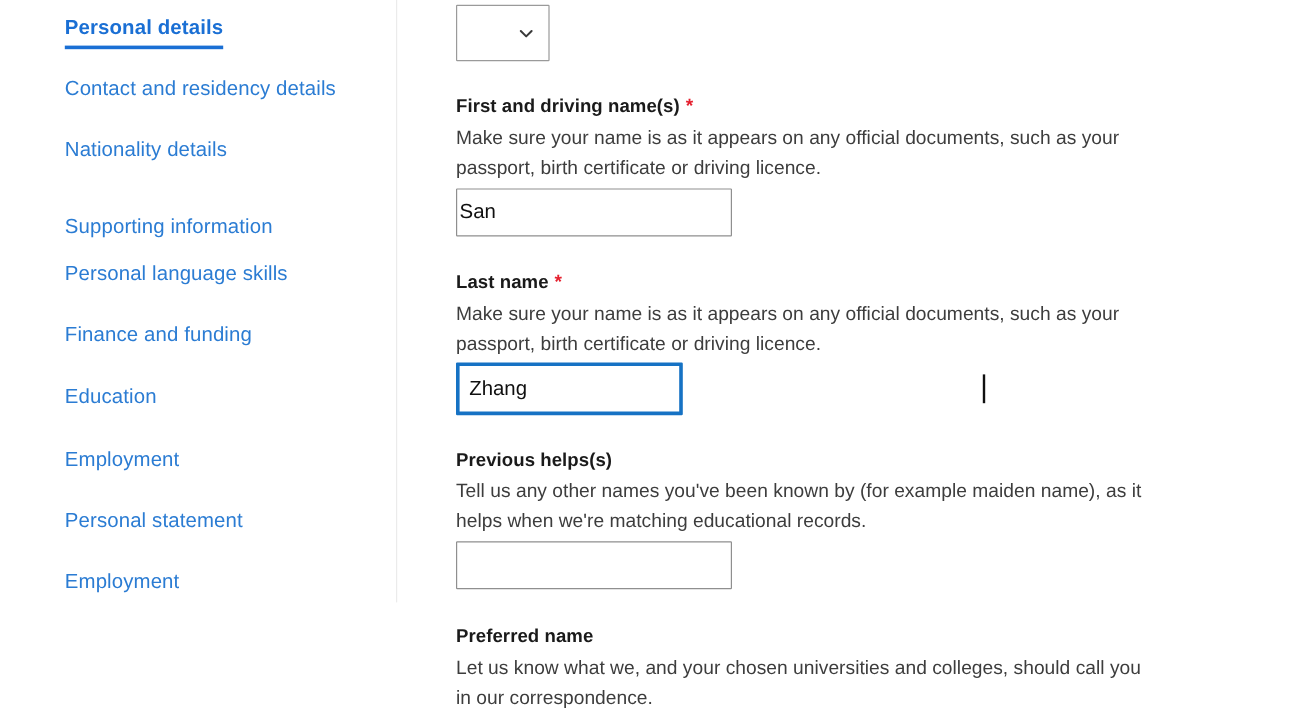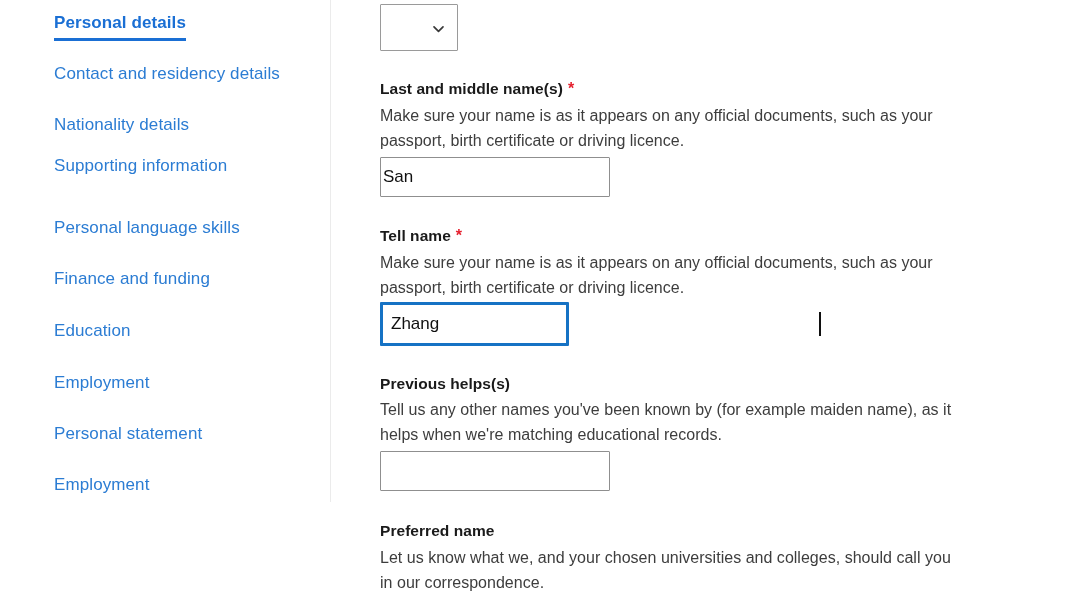--- a/index.html
+++ b/index.html
@@ -149,21 +149,21 @@
 </head>
 <body>
 
 <div class="page">
 
   <nav class="sidebar">
     <div class="nav-list">
       <a class="nav-item active" style="top:12px;">Personal details</a>
       <a class="nav-item" style="top:63px;">Contact and residency details</a>
       <a class="nav-item" style="top:114px;">Nationality details</a>
-      <a class="nav-item" style="top:155px;">Supporting information</a>
+      <a class="nav-item" style="top:178px;">Supporting information</a>
       <a class="nav-item" style="top:217px;">Personal language skills</a>
       <a class="nav-item" style="top:268px;">Finance and funding</a>
       <a class="nav-item" style="top:320px;">Education</a>
       <a class="nav-item" style="top:372px;">Employment</a>
       <a class="nav-item" style="top:423px;">Personal statement</a>
       <a class="nav-item" style="top:474px;">Employment</a>
     </div>
   </nav>
   <div class="side-divider"></div>
 
@@ -171,27 +171,27 @@
 
     <div class="select-box">
       <span class="select-chevron">
         <svg width="13" height="13" viewBox="0 0 13 13">
           <path d="M2 4.3 L6.5 8.8 L11 4.3" fill="none" stroke="#3a3a3a" stroke-width="1.7" stroke-linecap="round" stroke-linejoin="round"></path>
         </svg>
       </span>
     </div>
 
     <div class="field-label" style="top:79px;">
-      <span>Last and middle name(s)</span><span class="req-star">*</span>
+      <span>First and driving name(s)</span><span class="req-star">*</span>
     </div>
     <div class="field-hint" style="top:103px;">Make sure your name is as it appears on any official documents, such as your passport, birth certificate or driving licence.</div>
     <input class="text-input" style="top: 157px;" type="text" value="San">
 
     <div class="field-label" style="top:226px;">
-      <span>Tell name</span><span class="req-star">*</span>
+      <span>Last name</span><span class="req-star">*</span>
     </div>
     <div class="field-hint" style="top:250px;">Make sure your name is as it appears on any official documents, such as your passport, birth certificate or driving licence.</div>
     <input class="text-input focused" style="top: 302px;" type="text" value="Zhang">
     <span class="caret" id="last-name-caret" style="left: 439.203px; top: 312px; height: 24px;"></span>
 
     <div class="field-label" style="top:374px;">
       <span>Previous helps(s)</span><span class="req-star"></span>
     </div>
     <div class="field-hint" style="top:397px;">Tell us any other names you've been known by (for example maiden name), as it helps when we're matching educational records.</div>
     <input class="text-input" style="top: 451px;" type="text" value="">

